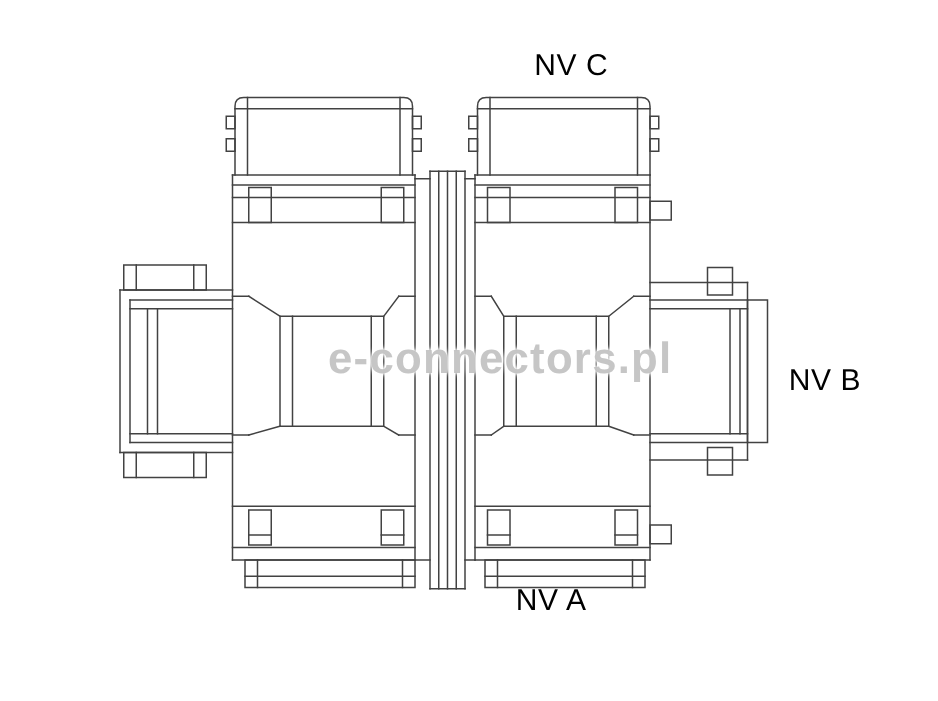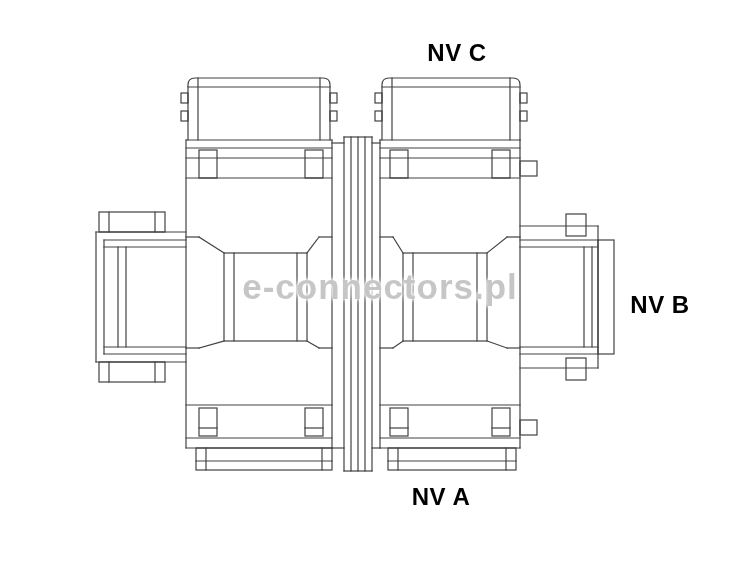--- a/index.html
+++ b/index.html
@@ -17,35 +17,35 @@
     fill:none;
     stroke:#424242;
     stroke-width:1.2;
     stroke-linecap:square;
     stroke-linejoin:miter;
   }
   .port-label {
     position:absolute;
     width:82px;
     text-align:center;
-    font-weight:bold;
+    font-weight:normal;
     font-size:24px;
     color:#000000;
     letter-spacing:0.5px;
     white-space:nowrap;
   }
   .label-c { left:416px; top:39px; }
   .label-b { left:619px; top:291px; }
-  .label-a { left:400px; top:483px; }
+  .label-a { left:400px; top:467px; }
   .watermark {
     position:absolute;
     left:222px;
     top:267px;
     width:316px;
-    text-align:center;
+    text-align:right;
     font-size:35px;
     font-weight:bold;
     letter-spacing:1px;
     color:rgba(185,185,185,0.82);
     text-shadow:0 0 2px #ffffff, 0 0 4px #ffffff, 0 0 6px #ffffff;
     white-space:nowrap;
   }
 </style>
 </head>
 <body>

